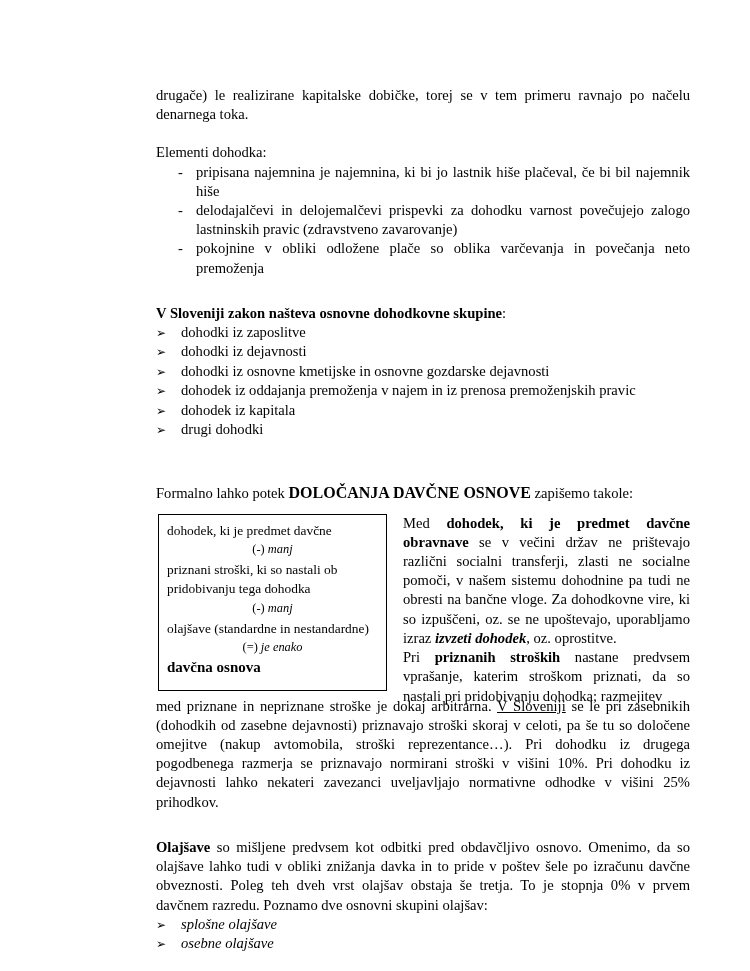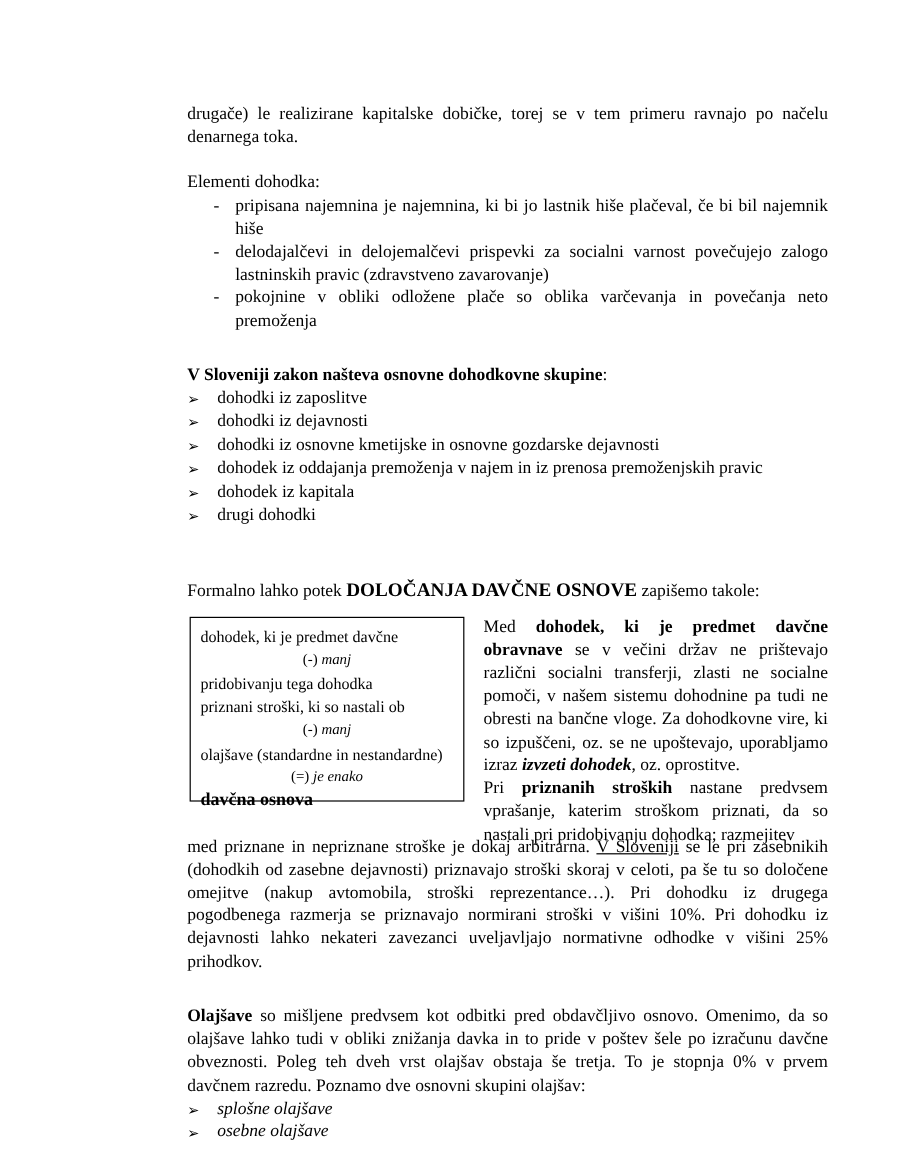--- a/index.html
+++ b/index.html
@@ -95,21 +95,21 @@
   
   .formula-wrap {
     position: relative;
     min-height: 183px;
   }
   .formula-box {
     position: absolute;
     left: 2px;
     top: 0px;
     width: 229px;
-    height: 154px;
+    height: 177px;
     border: 1.2px solid #000000;
     box-sizing: border-box;
     padding: 6px 8px 0 8px;
   }
   .formula-line {
     font-size: 13.4px;
     line-height: 19.6px;
     white-space: nowrap;
   }
   .formula-line.small {
@@ -150,21 +150,21 @@
 
     <p class="para">Elementi dohodka:</p>
 
     <ul class="dash-list">
       <li>
         <span class="dash-marker">-</span>
         <span class="item-text">pripisana najemnina je najemnina, ki bi jo lastnik hiše plačeval, če bi bil najemnik hiše</span>
       </li>
       <li>
         <span class="dash-marker">-</span>
-        <span class="item-text">delodajalčevi in delojemalčevi prispevki za socialni varnost povečujejo zalogo lastninskih pravic (zdravstveno zavarovanje)</span>
+        <span class="item-text">delodajalčevi in delojemalčevi prispevki za dohodku varnost povečujejo zalogo lastninskih pravic (zdravstveno zavarovanje)</span>
       </li>
       <li>
         <span class="dash-marker">-</span>
         <span class="item-text">pokojnine v obliki odložene plače so oblika varčevanja in povečanja neto premoženja</span>
       </li>
     </ul>
 
     <div class="spacer-md"></div>
 
     <p class="para"><b>V Sloveniji zakon našteva osnovne dohodkovne skupine</b><span>:</span></p>
@@ -200,22 +200,22 @@
     <div class="spacer-xs"></div>
 
     <p class="para"><span>Formalno lahko potek </span><span class="bigger-bold">DOLOČANJA DAVČNE OSNOVE</span><span> zapišemo takole:</span></p>
 
     <div class="spacer-xs"></div>
 
     <div class="formula-wrap">
       <div class="formula-box">
         <div class="formula-line">dohodek, ki je predmet davčne</div>
         <div class="formula-line small"><span>(-) </span><i>manj</i></div>
+        <div class="formula-line">priznani stroški, ki so nastali ob</div>
         <div class="formula-line">pridobivanju tega dohodka</div>
-        <div class="formula-line">priznani stroški, ki so nastali ob</div>
         <div class="formula-line small"><span>(-) </span><i>manj</i></div>
         <div class="formula-line">olajšave (standardne in nestandardne)</div>
         <div class="formula-line small"><span>(=) </span><i>je enako</i></div>
         <div class="formula-line bold">davčna osnova</div>
       </div>
 
       <div class="right-col">
         <span>Med </span><b>dohodek, ki je predmet davčne obravnave</b><span> se v večini držav ne prištevajo različni socialni transferji, zlasti ne socialne pomoči, v našem sistemu dohodnine pa tudi ne obresti na bančne vloge. Za dohodkovne vire, ki so izpuščeni, oz. se ne upoštevajo, uporabljamo izraz </span><span class="bi">izvzeti dohodek</span><span>, oz. oprostitve.</span><br>
         <span>Pri </span><b>priznanih stroških</b><span> nastane predvsem vprašanje, katerim stroškom priznati, da so nastali pri pridobivanju dohodka; razmejitev</span>
       </div>

